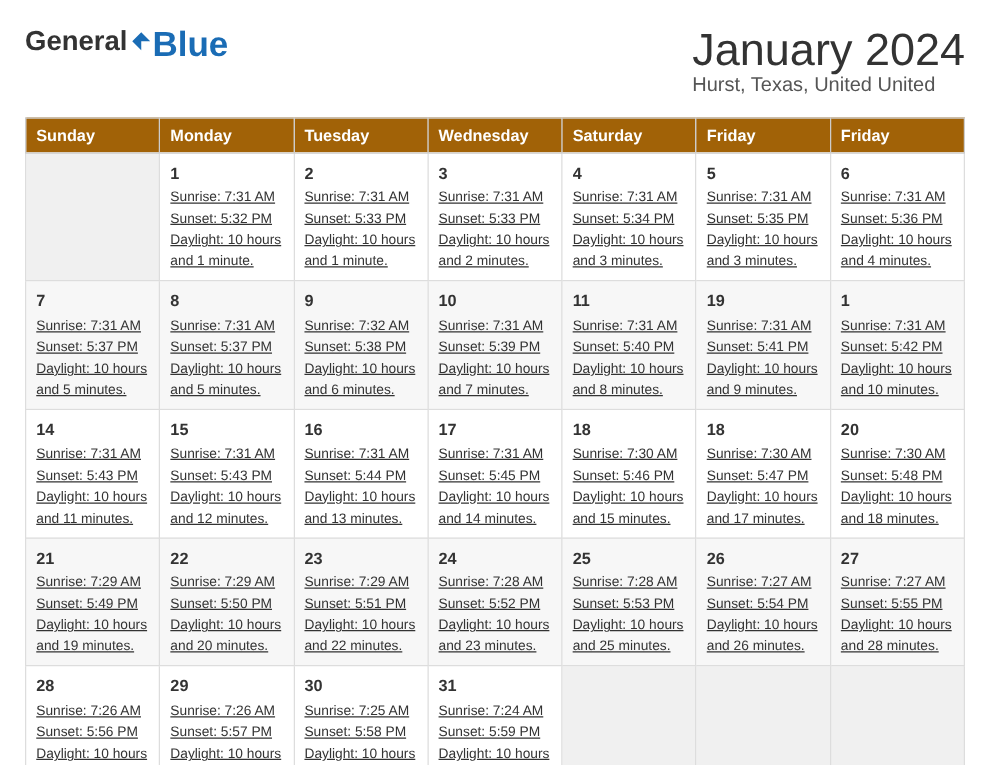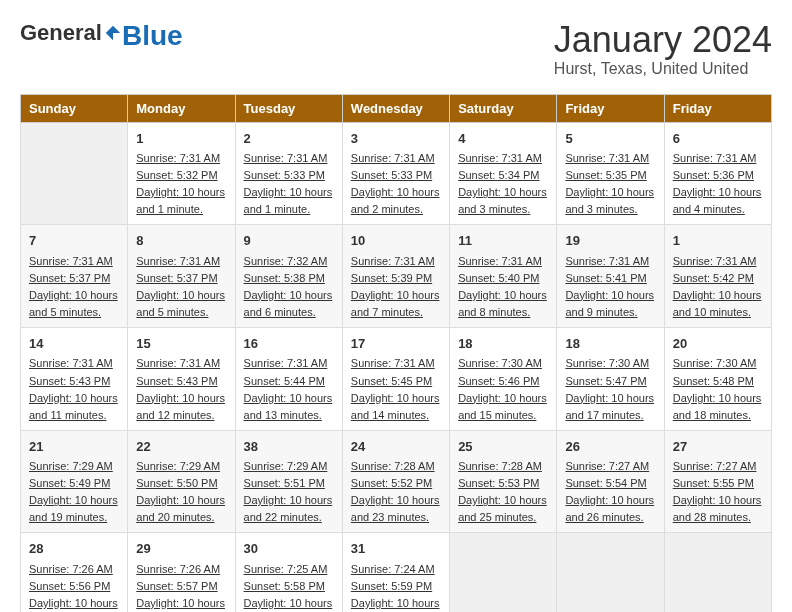--- a/index.html
+++ b/index.html
@@ -209,21 +209,21 @@
       <tr>
         <td>
           <span class="day-num">21</span>
           <div class="day-info">Sunrise: 7:29 AM<br>Sunset: 5:49 PM<br>Daylight: 10 hours<br>and 19 minutes.</div>
         </td>
         <td>
           <span class="day-num">22</span>
           <div class="day-info">Sunrise: 7:29 AM<br>Sunset: 5:50 PM<br>Daylight: 10 hours<br>and 20 minutes.</div>
         </td>
         <td>
-          <span class="day-num">38</span>
+          <span class="day-num">23</span>
           <div class="day-info">Sunrise: 7:29 AM<br>Sunset: 5:51 PM<br>Daylight: 10 hours<br>and 22 minutes.</div>
         </td>
         <td>
           <span class="day-num">24</span>
           <div class="day-info">Sunrise: 7:28 AM<br>Sunset: 5:52 PM<br>Daylight: 10 hours<br>and 23 minutes.</div>
         </td>
         <td>
           <span class="day-num">25</span>
           <div class="day-info">Sunrise: 7:28 AM<br>Sunset: 5:53 PM<br>Daylight: 10 hours<br>and 25 minutes.</div>
         </td>

